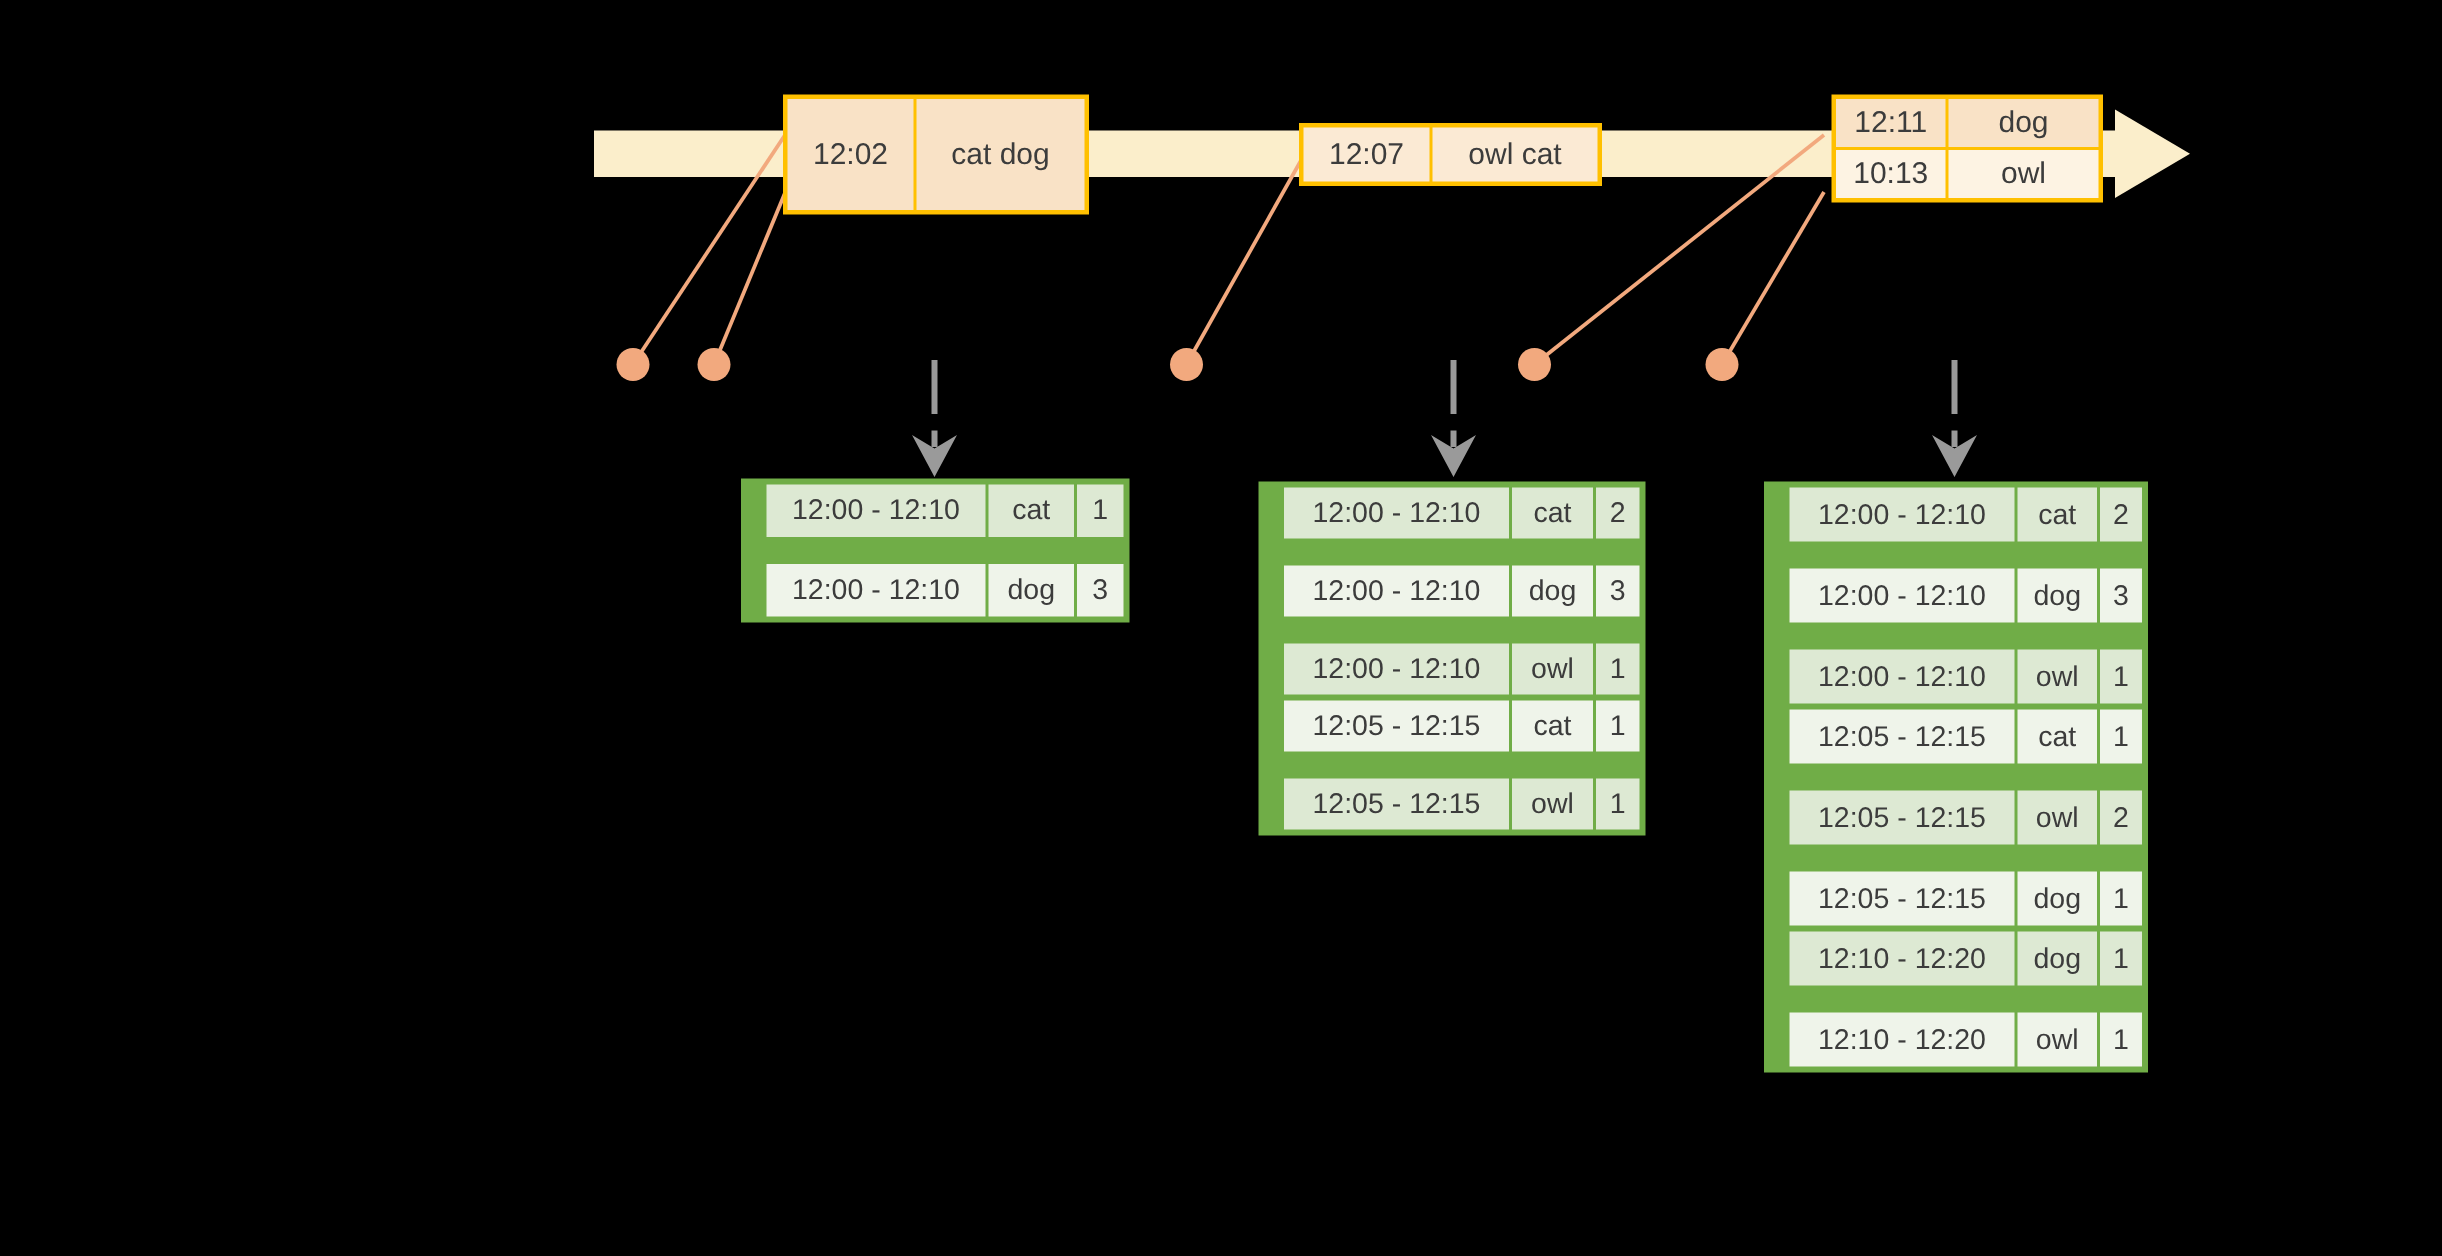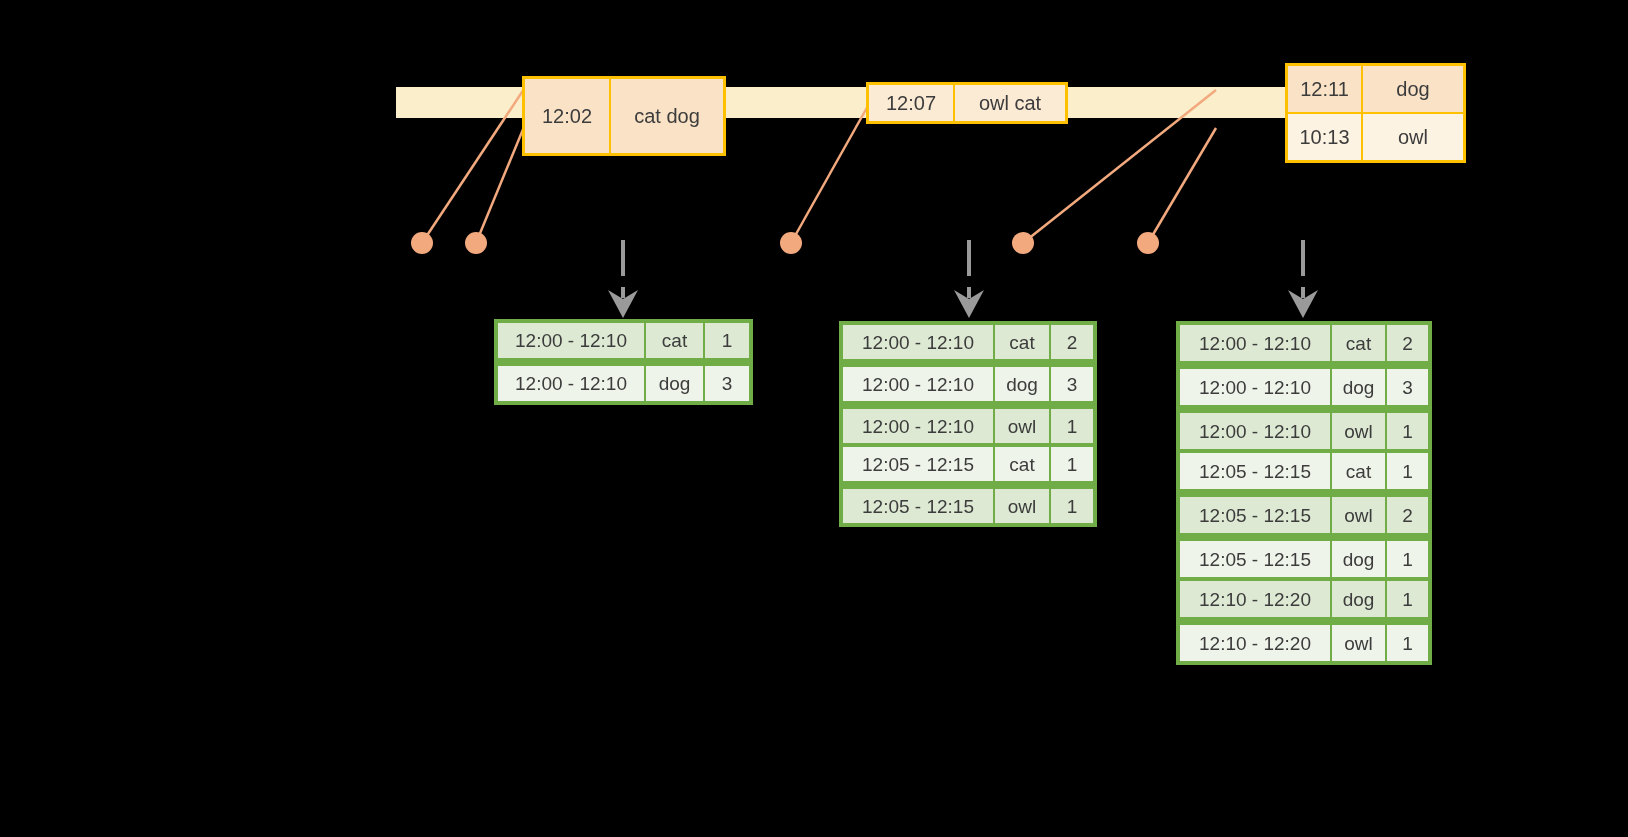--- a/index.html
+++ b/index.html
@@ -16,21 +16,21 @@
   .fill-dark{background:#f9e2c6;}
   .fill-mid{background:#fbead4;}
   .fill-light{background:#fdf3e3;}
   .e2col-a{grid-template-columns:84px 1fr;}
   .e2col-b{grid-template-columns:84px 1fr;}
   .e2col-c{grid-template-columns:73px 1fr;}
 
   
   .gtable{position:absolute;z-index:2;background:#70ad47;padding:4px;
           display:flex;flex-direction:column;gap:4px;box-sizing:border-box;}
-  .ggroup{display:flex;flex-direction:column;gap:8px;}
+  .ggroup{display:flex;flex-direction:column;gap:18px;margin-left:13px;}
   .grow{display:grid;gap:2px;}
   .gcell{display:flex;align-items:center;justify-content:center;font-size:19px;line-height:1;}
   .g-dark{background:#dde9d3;}
   .g-light{background:#eff4ea;}
   .t1 .grow{grid-template-columns:146px 57px 1fr;}
   .t1 .gcell{height:35px;}
   .t2 .grow{grid-template-columns:150px 54px 1fr;}
   .t2 .gcell{height:34px;}
   .t3 .grow{grid-template-columns:150px 53px 1fr;}
   .t3 .gcell{height:36px;}
@@ -62,35 +62,35 @@
     <g>
       <line x1="623" y1="240" x2="623" y2="298" stroke="#9a9a9a" stroke-width="4" stroke-dasharray="36 11 20"></line>
       <polygon points="608,290 623,318 638,290 623,299" fill="#9a9a9a"></polygon>
       <line x1="969" y1="240" x2="969" y2="298" stroke="#9a9a9a" stroke-width="4" stroke-dasharray="36 11 20"></line>
       <polygon points="954,290 969,318 984,290 969,299" fill="#9a9a9a"></polygon>
       <line x1="1303" y1="240" x2="1303" y2="298" stroke="#9a9a9a" stroke-width="4" stroke-dasharray="36 11 20"></line>
       <polygon points="1288,290 1303,318 1318,290 1303,299" fill="#9a9a9a"></polygon>
     </g>
   </svg>
 
-  <div class="etable" style="left:522px;top:76px;width:204px;height:80px">
+  <div class="etable" style="left:522px;top:63px;width:204px;height:80px">
     <div class="erow e2col-a">
       <div class="ecell fill-dark">12:02</div>
       <div class="ecell fill-dark">cat dog</div>
     </div>
   </div>
 
   <div class="etable" style="left:866px;top:82px;width:202px;height:42px">
     <div class="erow e2col-b">
       <div class="ecell fill-mid">12:07</div>
       <div class="ecell fill-mid">owl cat</div>
     </div>
   </div>
 
-  <div class="etable" style="left:1285px;top:63px;width:181px;height:100px">
+  <div class="etable" style="left:1221px;top:63px;width:181px;height:72px">
     <div class="erow e2col-c">
       <div class="ecell fill-dark">12:11</div>
       <div class="ecell fill-dark">dog</div>
     </div>
     <div class="erow e2col-c">
       <div class="ecell fill-light">10:13</div>
       <div class="ecell fill-light">owl</div>
     </div>
   </div>
 

